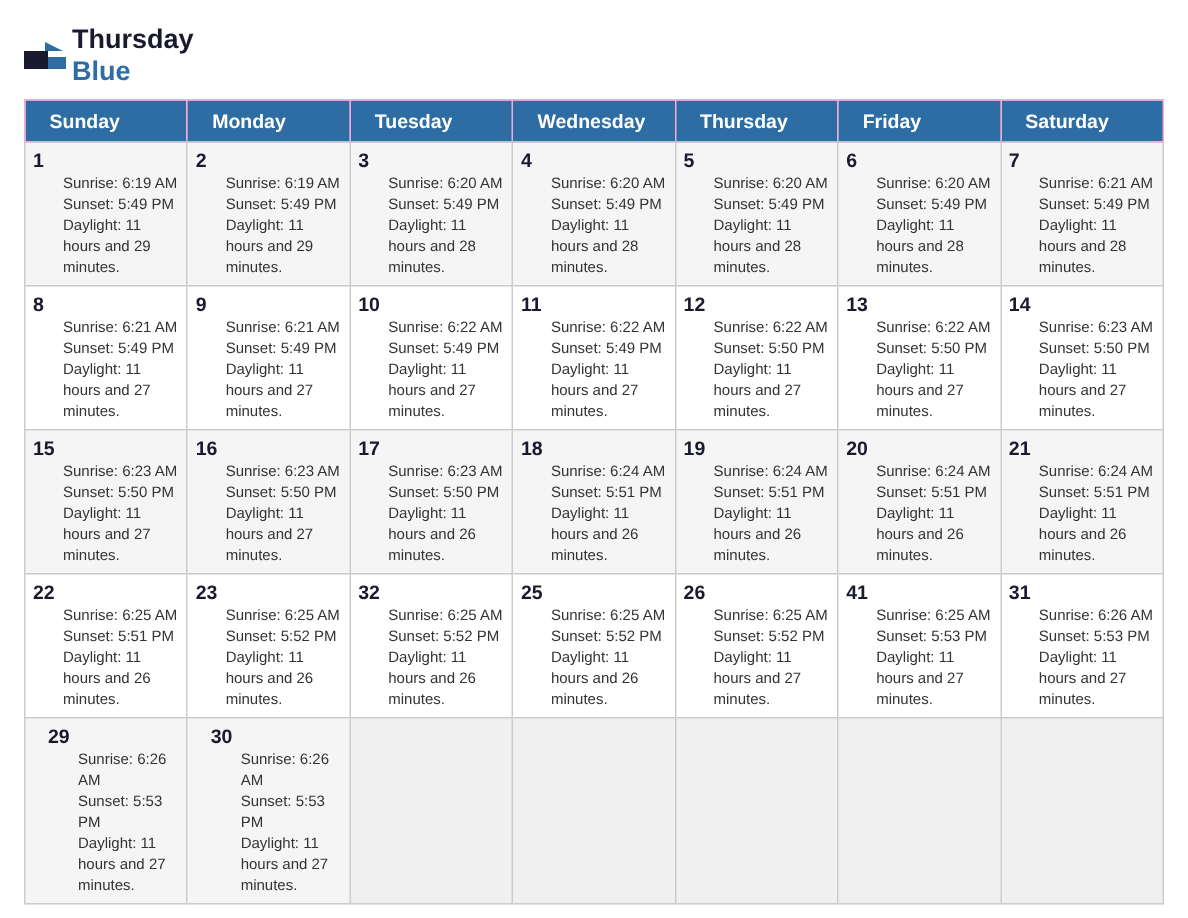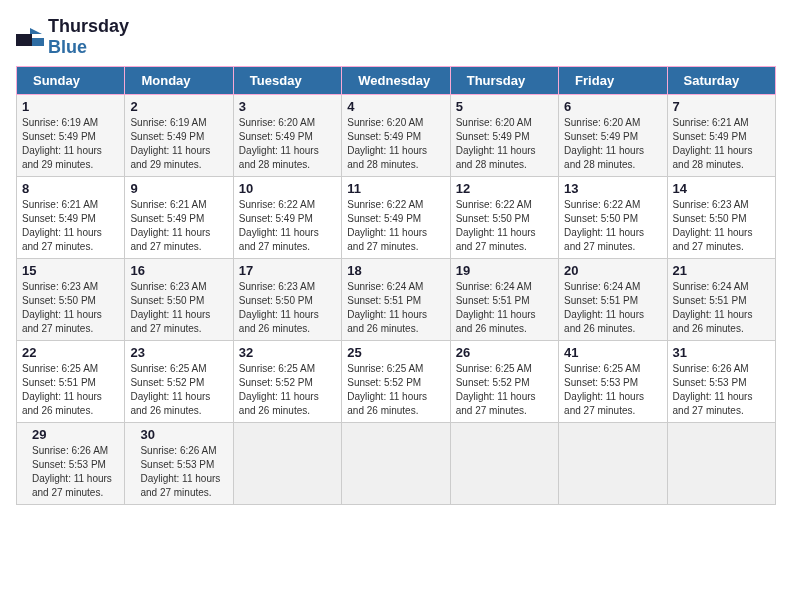--- a/index.html
+++ b/index.html
@@ -80,20 +80,21 @@
       font-size: 13px;
       font-weight: bold;
       color: #1a1a2e;
       display: block;
       margin-bottom: 2px;
     }
     .day-info {
       font-size: 10px;
       color: #333;
       line-height: 1.4;
+      margin-left: 20px;
     }
     .empty-cell {
       background: #f0f0f0 !important;
     }
     .last-row td {
       min-height: 70px;
       padding-left: 15px;
     }
   </style>
 </head>

